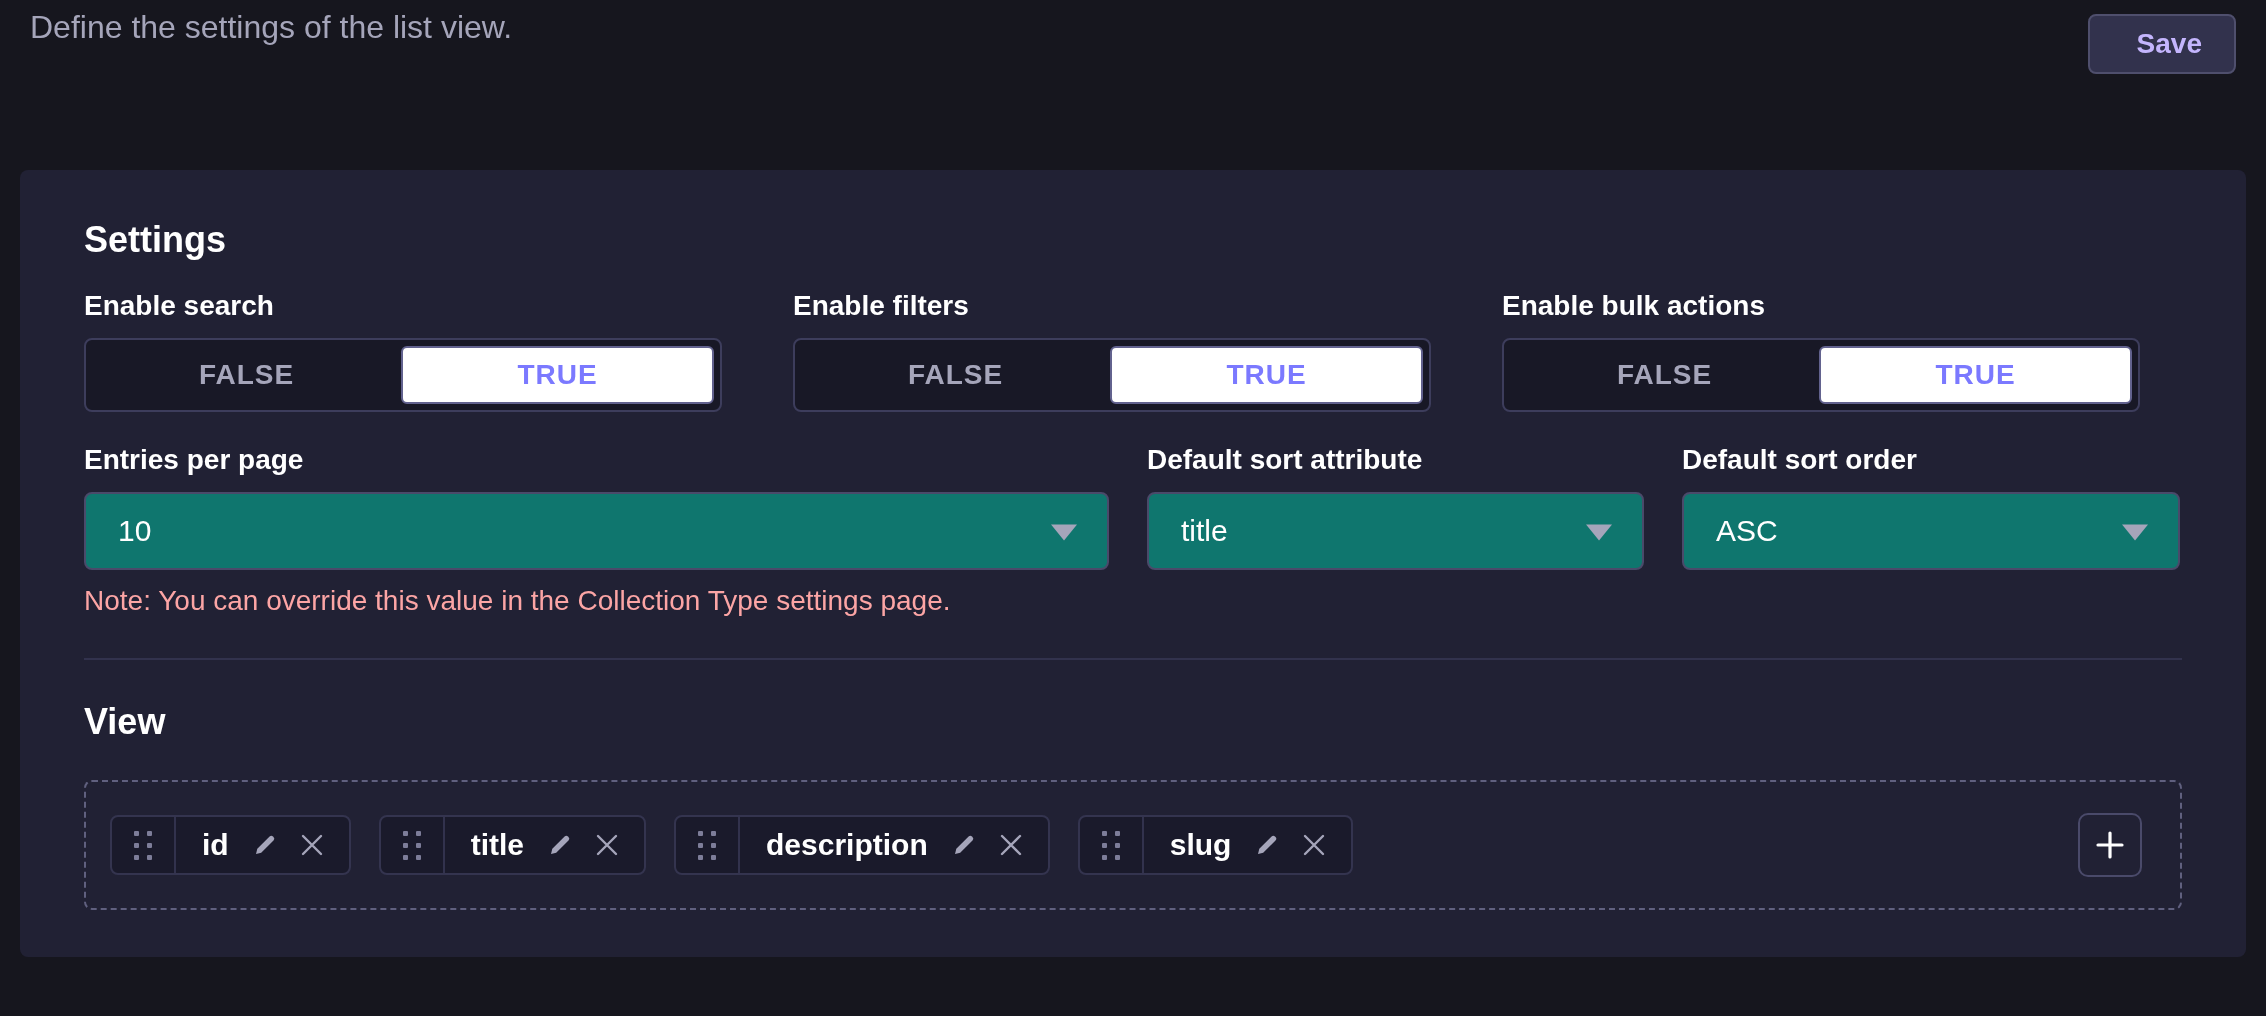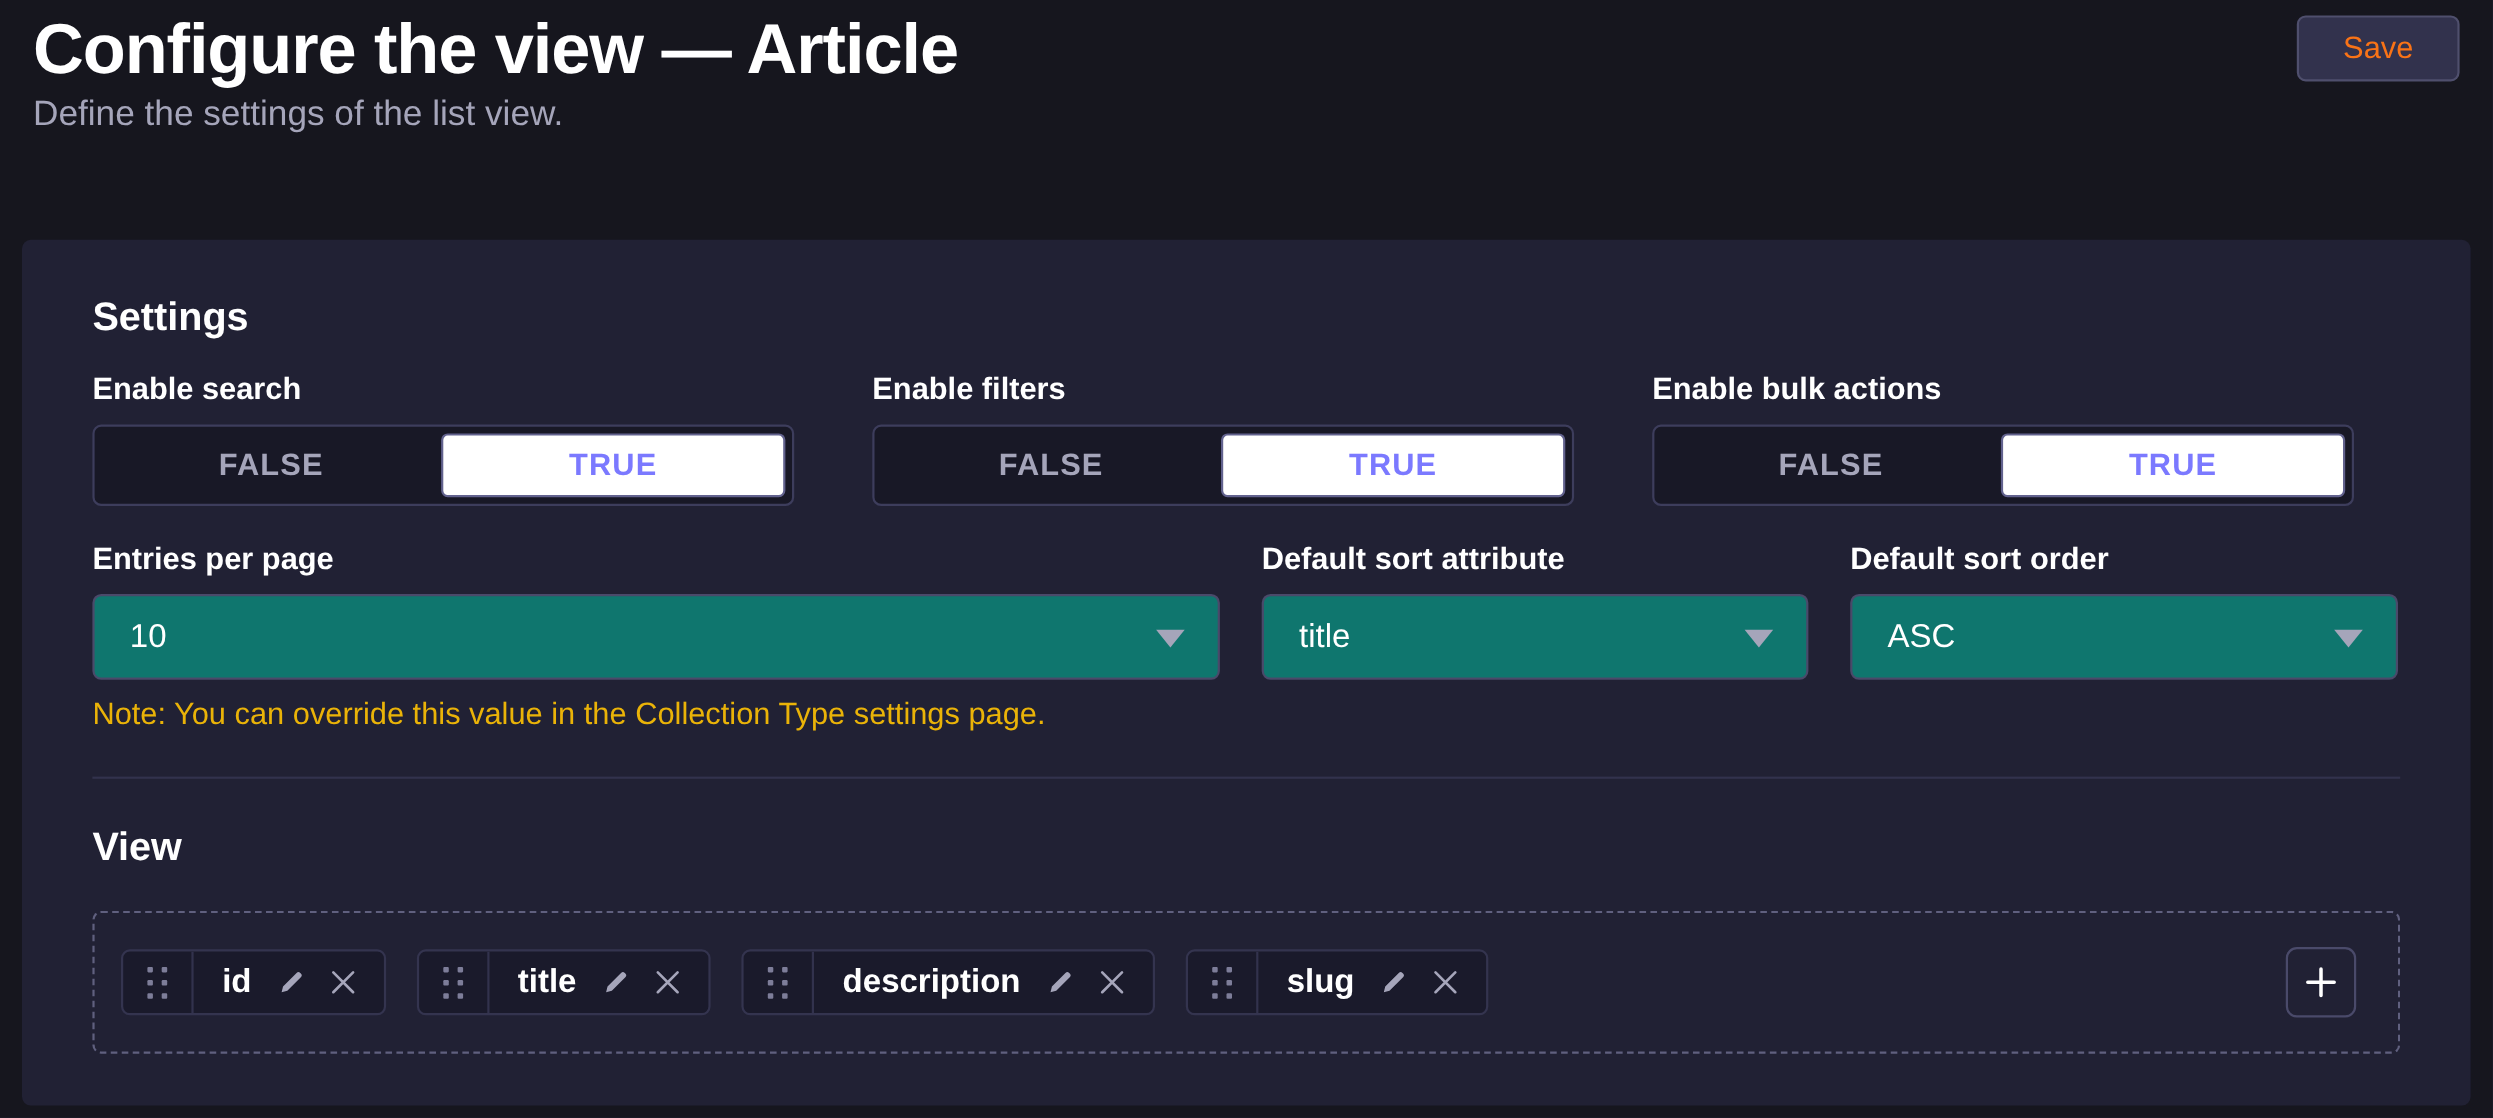--- a/index.html
+++ b/index.html
@@ -31,25 +31,26 @@
     margin-top: 2px;
   }
   .save-btn {
     margin-top: 8px;
     min-width: 148px;
     height: 60px;
     padding: 0 32px;
     background: #32324d;
     border: 2px solid #4f4f6d;
     border-radius: 8px;
-    color: #f97316;
+    color: #c4b5fd;
     font-family: "Liberation Sans", sans-serif;
     font-size: 28px;
-    font-weight: 400;
+    font-weight: 700;
     cursor: pointer;
+    text-align: right;
   }
 
   
   .card {
     margin: 96px 20px 0 20px;
     background: #212134;
     border-radius: 8px;
     padding: 48px 64px;
     height: 787px;
   }
@@ -131,21 +132,21 @@
     width: 0;
     height: 0;
     border-left: 13px solid transparent;
     border-right: 13px solid transparent;
     border-top: 16px solid #a5a5ba;
   }
   .field-note {
     margin-top: 14px;
     font-size: 28px;
     line-height: 34px;
-    color: #eab308;
+    color: #fca5a5;
   }
 
   .divider {
     height: 2px;
     background: #32324d;
     border: none;
     margin: 40px 0;
   }
 
   
@@ -223,21 +224,20 @@
     align-items: center;
     justify-content: center;
     cursor: pointer;
   }
 </style>
 </head>
 <body>
 
 <div class="header">
   <div>
-    <h1 class="page-title">Configure the view — Article</h1>
     <p class="page-subtitle">Define the settings of the list view.</p>
   </div>
   <button class="save-btn">Save</button>
 </div>
 
 <div class="card">
 
   <section>
     <h2 class="section-heading">Settings</h2>
 

